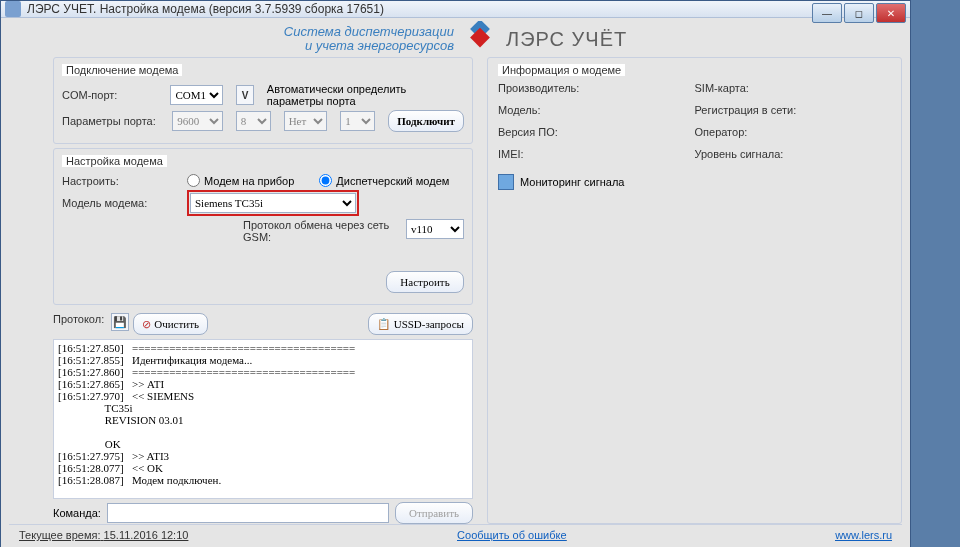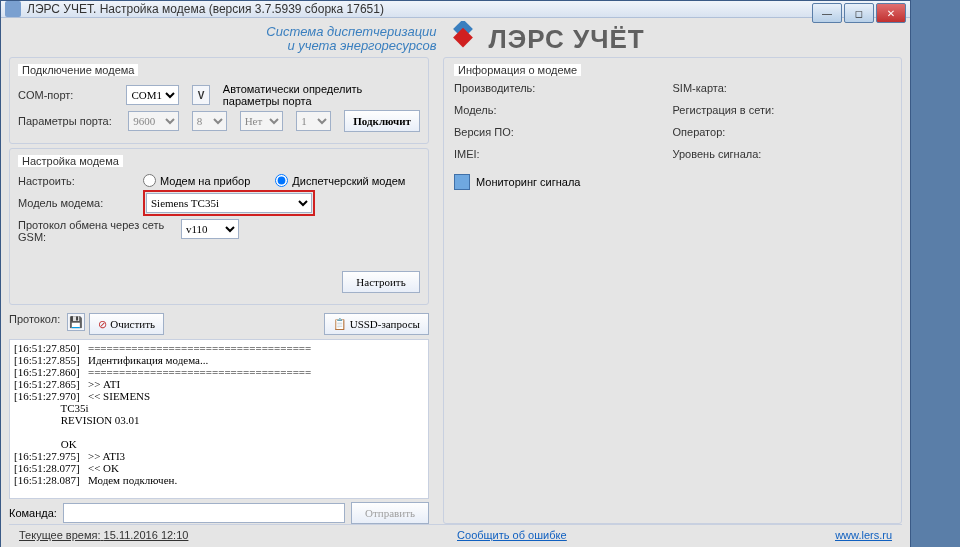--- a/index.html
+++ b/index.html
@@ -8,34 +8,34 @@
   .titlebar .icon { width:16px; height:16px; background:#7aa0d0; border-radius:2px; margin-right:6px; }
   .win-btns { position:absolute; right:4px; top:2px; display:flex; gap:2px; }
   .win-btn { width:28px; height:18px; border:1px solid #5a7ea8; border-radius:2px; display:flex; align-items:center; justify-content:center; font-size:10px; font-family:Arial; }
   .win-min,.win-max { background:linear-gradient(#e8f0fa,#b8d0e8); color:#333; }
   .win-close { background:linear-gradient(#e07070,#c03030); color:#fff; }
   .client { flex:1; background:#e5e5e5; padding:3px 8px 2px 8px; display:flex; flex-direction:column; box-sizing:border-box; }
   .banner { height:36px; display:flex; align-items:center; justify-content:center; gap:8px; }
   .banner-text { text-align:right; color:#3a7fbf; font-style:italic; font-size:13px; line-height:14px; }
   .banner-logo { width:36px; height:36px; position:relative; }
   .banner-logo svg { width:36px; height:36px; }
-  .banner-brand { font-size:26px; color:#606060; font-weight:700; letter-spacing:1px; }
+  .banner-brand { font-size:20px; color:#606060; font-weight:400; letter-spacing:1px; }
   .columns { flex:1; display:flex; gap:14px; min-height:0; }
-  .left-col { width:420px; display:flex; flex-direction:column; }
+  .left-col { width:420px; display:flex; flex-direction:column;margin-left:44px; }
   .right-col { flex:1; display:flex; flex-direction:column; border:1px solid #c8d0e0; border-radius:3px; box-sizing:border-box; }
   .group { border:1px solid #c8d0e0; border-radius:3px; padding:6px 8px 8px 8px; margin-bottom:4px; }
   .group-title { margin-top:-13px; margin-bottom:4px; background:#fff; display:inline-block; padding:0 4px; color:#333; }
   .row { display:flex; align-items:center; margin:3px 0; gap:13px; }
   .lbl { width:112px; color:#333; }
   .lbl-b { font-weight:normal; }
   select, input[type=text], .btn { font-family:Tahoma; font-size:11px; box-sizing:border-box; }
   select { height:20px; border:1px solid #a0b0c8; background:#fff; }
   .sel-disabled { background:#f4f4f4; color:#888; }
   .vbtn { width:18px; height:18px; border:1px solid #a0b0c8; background:#f4f6fa; display:flex; align-items:center; justify-content:center; font-weight:bold; font-size:10px; color:#333; }
-  .btn { height:22px; border:1px solid #a0b0c8; background:linear-gradient(#fefefe,#e8eef8); border-radius:0; padding:0 8px; cursor:default; display:inline-flex; align-items:center; justify-content:center; }
+  .btn { height:22px; border:1px solid #a0b0c8; background:linear-gradient(#fefefe,#e8eef8); border-radius:8px; padding:0 8px; cursor:default; display:inline-flex; align-items:center; justify-content:center; }
   .btn.big { font-weight:bold; }
   .hl { border:2px solid #d02020; padding:1px; display:inline-block; }
   .radio { display:inline-flex; align-items:center; gap:4px; margin-right:12px; }
   input[type=radio] { margin:0; }
   .model-row select { width:166px; }
   .proto { display:flex; align-items:flex-start; margin:4px 0; }
   .small-icon { width:16px; height:16px; border:1px solid #a0b0c8; background:#f4f6fa; display:inline-flex; align-items:center; justify-content:center; margin-right:4px; }
   .log-box { border:1px solid #c8d0e0; background:#fff; height:160px; overflow:auto; font-family:Tahoma; font-size:11px; padding:2px 4px; box-sizing:border-box; position:relative; white-space:pre; color:#000; }
   .cmd-row { display:flex; align-items:center; margin-top:3px; gap:6px; }
   .cmd-row input { flex:1; height:20px; border:1px solid #a0b0c8; padding:0 4px; }
@@ -110,21 +110,21 @@
                 <input type="radio" name="cfg" checked="" style="">
                 <span>Диспетчерский модем</span>
               </label>
           </div>
           <div class="row model-row">
             <span class="lbl lbl-b">Модель модема:</span>
             <span class="hl">
               <select><option>Siemens TC35i</option></select>
             </span>
           </div>
-          <div class="row" style="align-items:flex-start;">
+          <div class="row" style="align-items:flex-start;justify-content:flex-end;">
             <span class="lbl lbl-b" style="width:150px;">Протокол обмена через сеть GSM:</span>
             <select style="width:58px;"><option>v110</option></select>
           </div>
           <div class="row" style="justify-content:flex-end; margin-top:28px;">
             <button class="btn" style="width:78px;">Настроить</button>
           </div>
         </div>
 
         <div class="proto">
           <span class="lbl" style="width:58px;">Протокол:</span>

